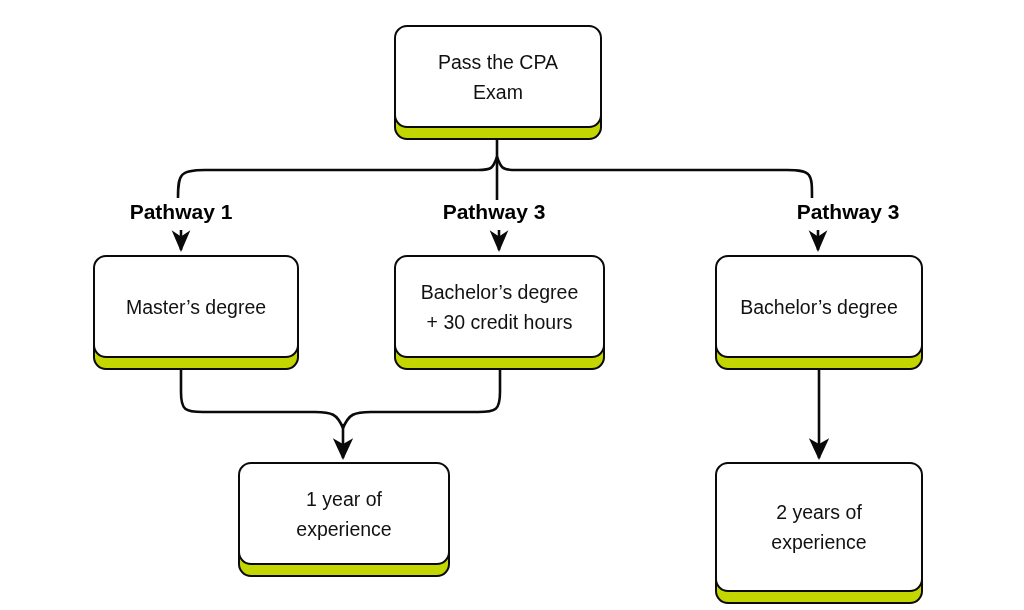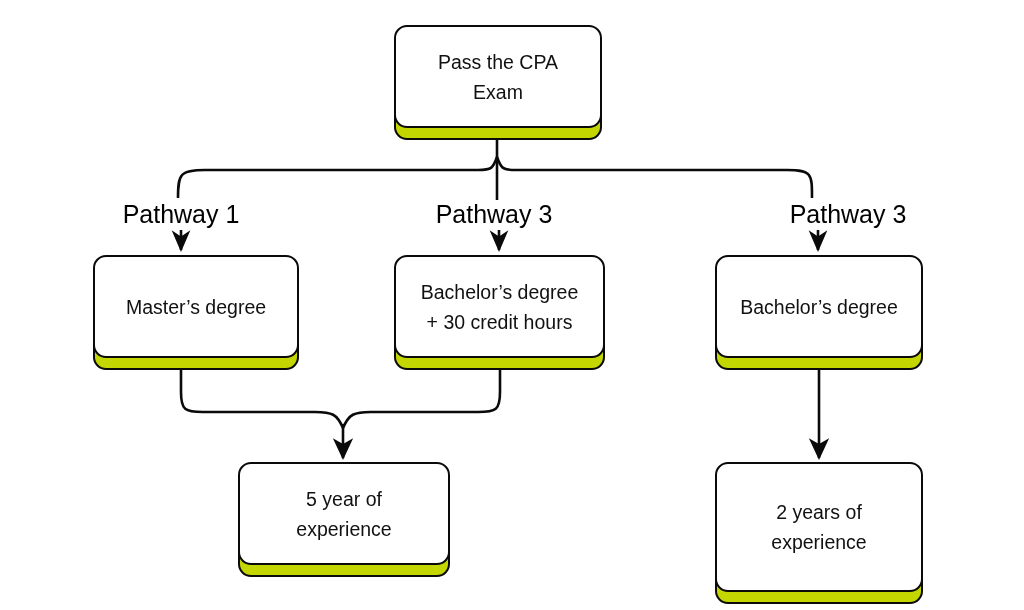--- a/index.html
+++ b/index.html
@@ -63,22 +63,22 @@
     font-size: 19.5px;
     line-height: 30px;
     text-align: center;
     white-space: pre-line;
     padding: 0 10px;
   }
 
   
   .pathway-label {
     position: absolute;
-    font-size: 25px;
-    font-weight: normal;
+    font-size: 21px;
+    font-weight: bold;
     color: #000000;
     white-space: nowrap;
     transform: translateX(-50%);
   }
 </style>
 </head>
 <body>
 
 <div id="canvas">
 
@@ -154,21 +154,21 @@
   <div class="node" style="left:715px; top:255px; width:208px; height:103px;">
     <div class="accent"></div>
     <div class="face">
       <span class="label">Bachelor’s degree</span>
     </div>
   </div>
 
   <div class="node" style="left:238px; top:462px; width:212px; height:103px;">
     <div class="accent"></div>
     <div class="face">
-      <span class="label">5 year of
+      <span class="label">1 year of
 experience</span>
     </div>
   </div>
 
   <div class="node" style="left:715px; top:462px; width:208px; height:130px;">
     <div class="accent"></div>
     <div class="face">
       <span class="label">2 years of
 experience</span>
     </div>

